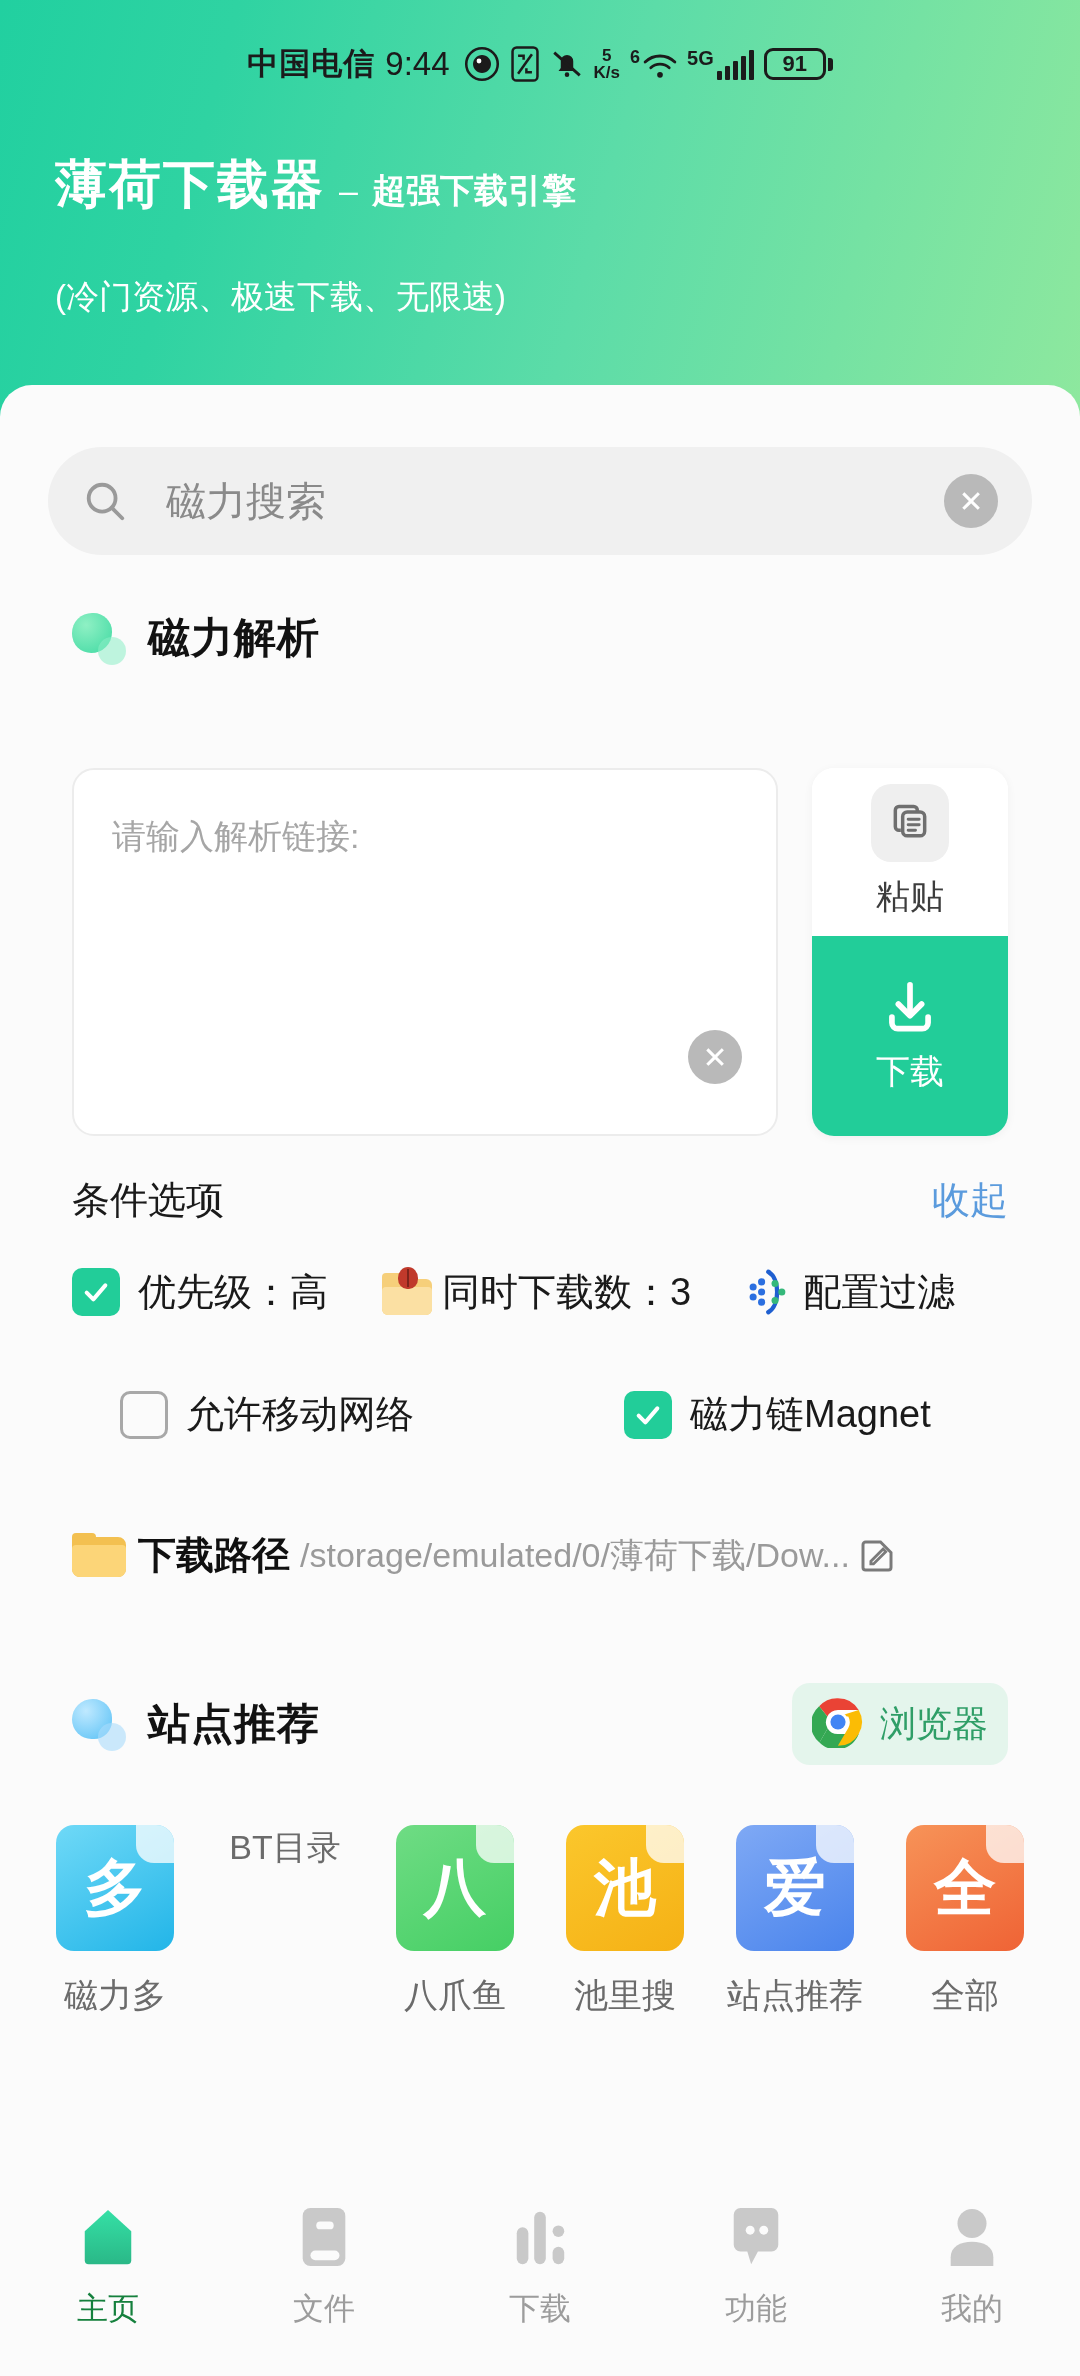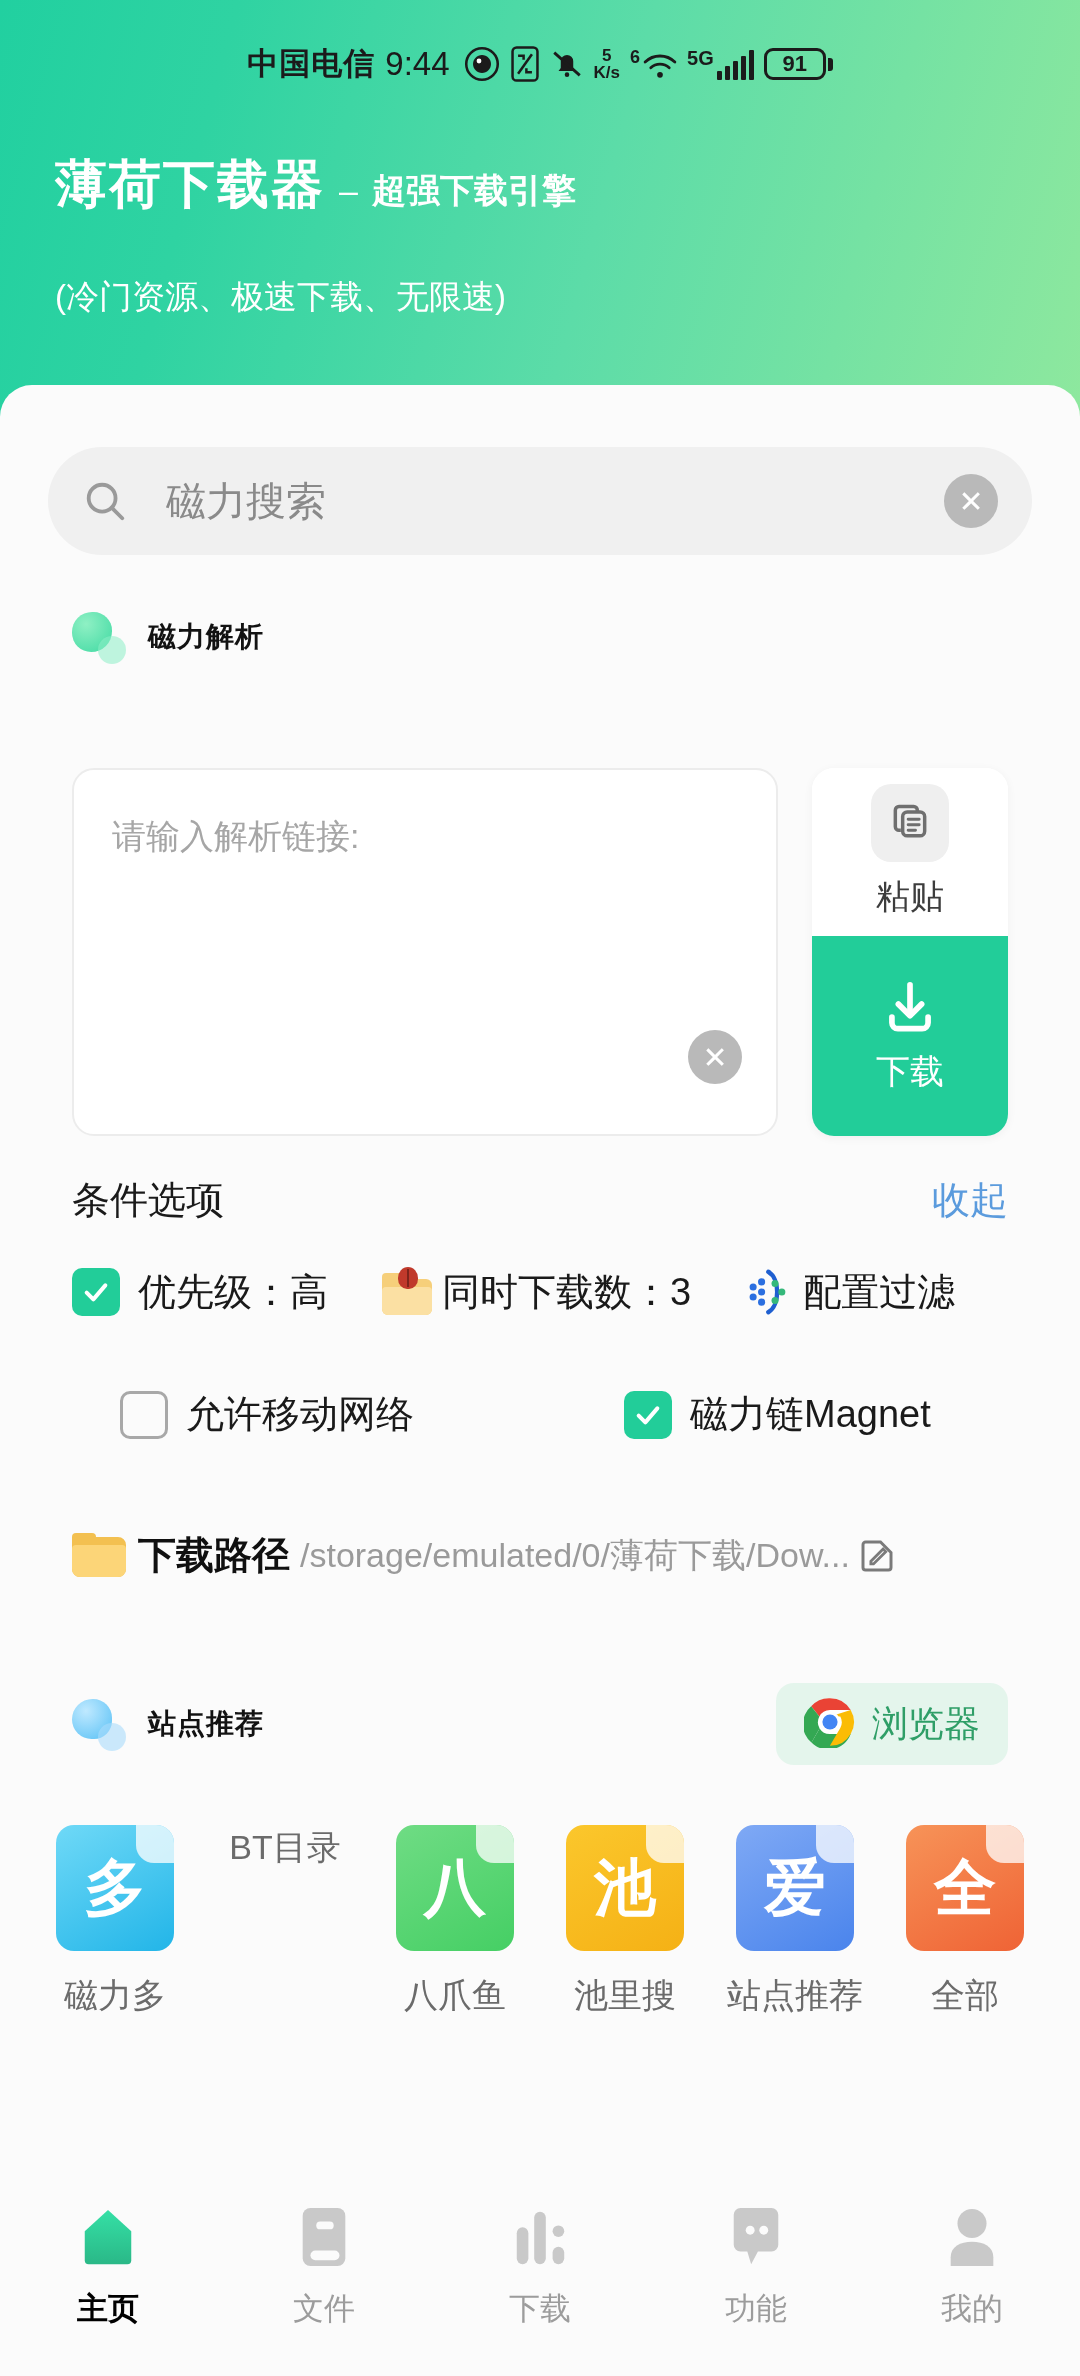--- a/index.html
+++ b/index.html
@@ -58,21 +58,21 @@
   }
   .search-icon{width:46px;height:46px;flex:0 0 auto;}
   .search-ph{font-size:40px; color:#8a8a8a; margin-left:38px; flex:1;font-family:Liberation Mono, monospace;}
   .clear-chip{
     width:54px;height:54px;border-radius:50%;background:#b9b9b9;
     display:flex;align-items:center;justify-content:center;color:#fff;font-size:30px;font-weight:700;flex:0 0 auto;
   }
 
   
   .sect{position:absolute; display:flex; align-items:center; gap:22px;}
-  .sect .title{font-size:28px; font-weight:700; color:#121212; letter-spacing:1px;}
+  .sect .title{font-size:42px; font-weight:700; color:#121212; letter-spacing:1px;}
   .blob{width:54px;height:54px;position:relative;flex:0 0 auto;}
   .blob .b1{position:absolute;left:0;top:2px;width:40px;height:40px;border-radius:50% 46% 52% 48%;
      background:radial-gradient(circle at 35% 30%,#8ff0c4,#3fd9a2);}
   .blob .b2{position:absolute;right:0;bottom:0;width:28px;height:28px;border-radius:50%;
      background:rgba(140,238,198,.55);}
   .blob.blue .b1{background:radial-gradient(circle at 35% 30%,#bfe9ff,#57c0f5); border-radius:52% 48% 46% 50%;}
   .blob.blue .b2{background:rgba(170,220,252,.6);}
 
   
   .parse-row{position:absolute; left:72px; top:383px; width:936px; height:368px; display:flex; gap:34px;}
@@ -115,37 +115,37 @@
   .folder-ico{width:56px;height:46px;position:relative;flex:0 0 auto;}
   .folder-ico .back{position:absolute;left:0;top:4px;width:54px;height:40px;background:#f3c050;border-radius:4px 8px 8px 8px;}
   .folder-ico .tab{position:absolute;left:0;top:0px;width:24px;height:10px;background:#f3c050;border-radius:4px 4px 0 0;}
   .folder-ico .front{position:absolute;left:0;top:12px;width:54px;height:32px;background:#fcd578;border-radius:4px 4px 8px 8px;}
   .path-label{font-size:38px;font-weight:700;color:#101010;margin-left:10px;}
   .path-val{font-size:34px;color:#9a9a9a;margin-left:10px;white-space:nowrap;overflow:hidden;}
   .edit-ico{width:42px;height:42px;flex:0 0 auto;margin-left:6px;}
 
   
   .site-head{position:absolute;left:72px;top:1298px;width:936px;display:flex;align-items:center;justify-content:space-between;}
-  .browser-btn{background:#e4f5ec;border-radius:18px;height:82px;padding:0 28px;display:flex;align-items:center;gap:16px;}
+  .browser-btn{background:#e4f5ec;border-radius:18px;height:82px;padding:0 20px;display:flex;align-items:center;gap:16px;}
   .browser-btn .lbl{font-size:36px;color:#2f9e67;font-weight:500;}
 
   .site-grid{position:absolute;left:40px;top:1440px;width:1000px;display:flex;justify-content:space-between;}
   .site{width:150px;display:flex;flex-direction:column;align-items:center;gap:22px;}
   .site-ico{width:118px;height:126px;position:relative;border-radius:18px;display:flex;align-items:center;justify-content:center;}
   .site-ico .ch{font-size:62px;font-weight:700;color:#fff;line-height:1;position:relative;z-index:2;}
   .site-ico .fold{position:absolute;right:0;top:0;width:38px;height:38px;
      background:rgba(255,255,255,.75); border-radius:0 18px 0 18px; z-index:1;}
   .site .nm{font-size:34px;color:#6b6b6b;white-space:nowrap;}
 
   
   .tabbar{position:absolute;left:0;bottom:0;width:1080px;height:196px;background:#fbfbfb;
      display:flex;align-items:flex-start;padding-top:22px;}
   .tab{flex:1;display:flex;flex-direction:column;align-items:center;gap:16px;}
   .tab .nm{font-size:31px;color:#9c9c9c;}
-  .tab.active .nm{color:#000000;font-weight:bold;}
+  .tab.active .nm{color:#15803d;}
   .tab-ico{width:62px;height:70px;display:flex;align-items:center;justify-content:center;}
 </style>
 </head>
 <body>
 
 <div class="header">
 
   <div class="statusbar">
     <span class="sb-carrier">中国电信</span>
     <span class="sb-time">9:44</span>

